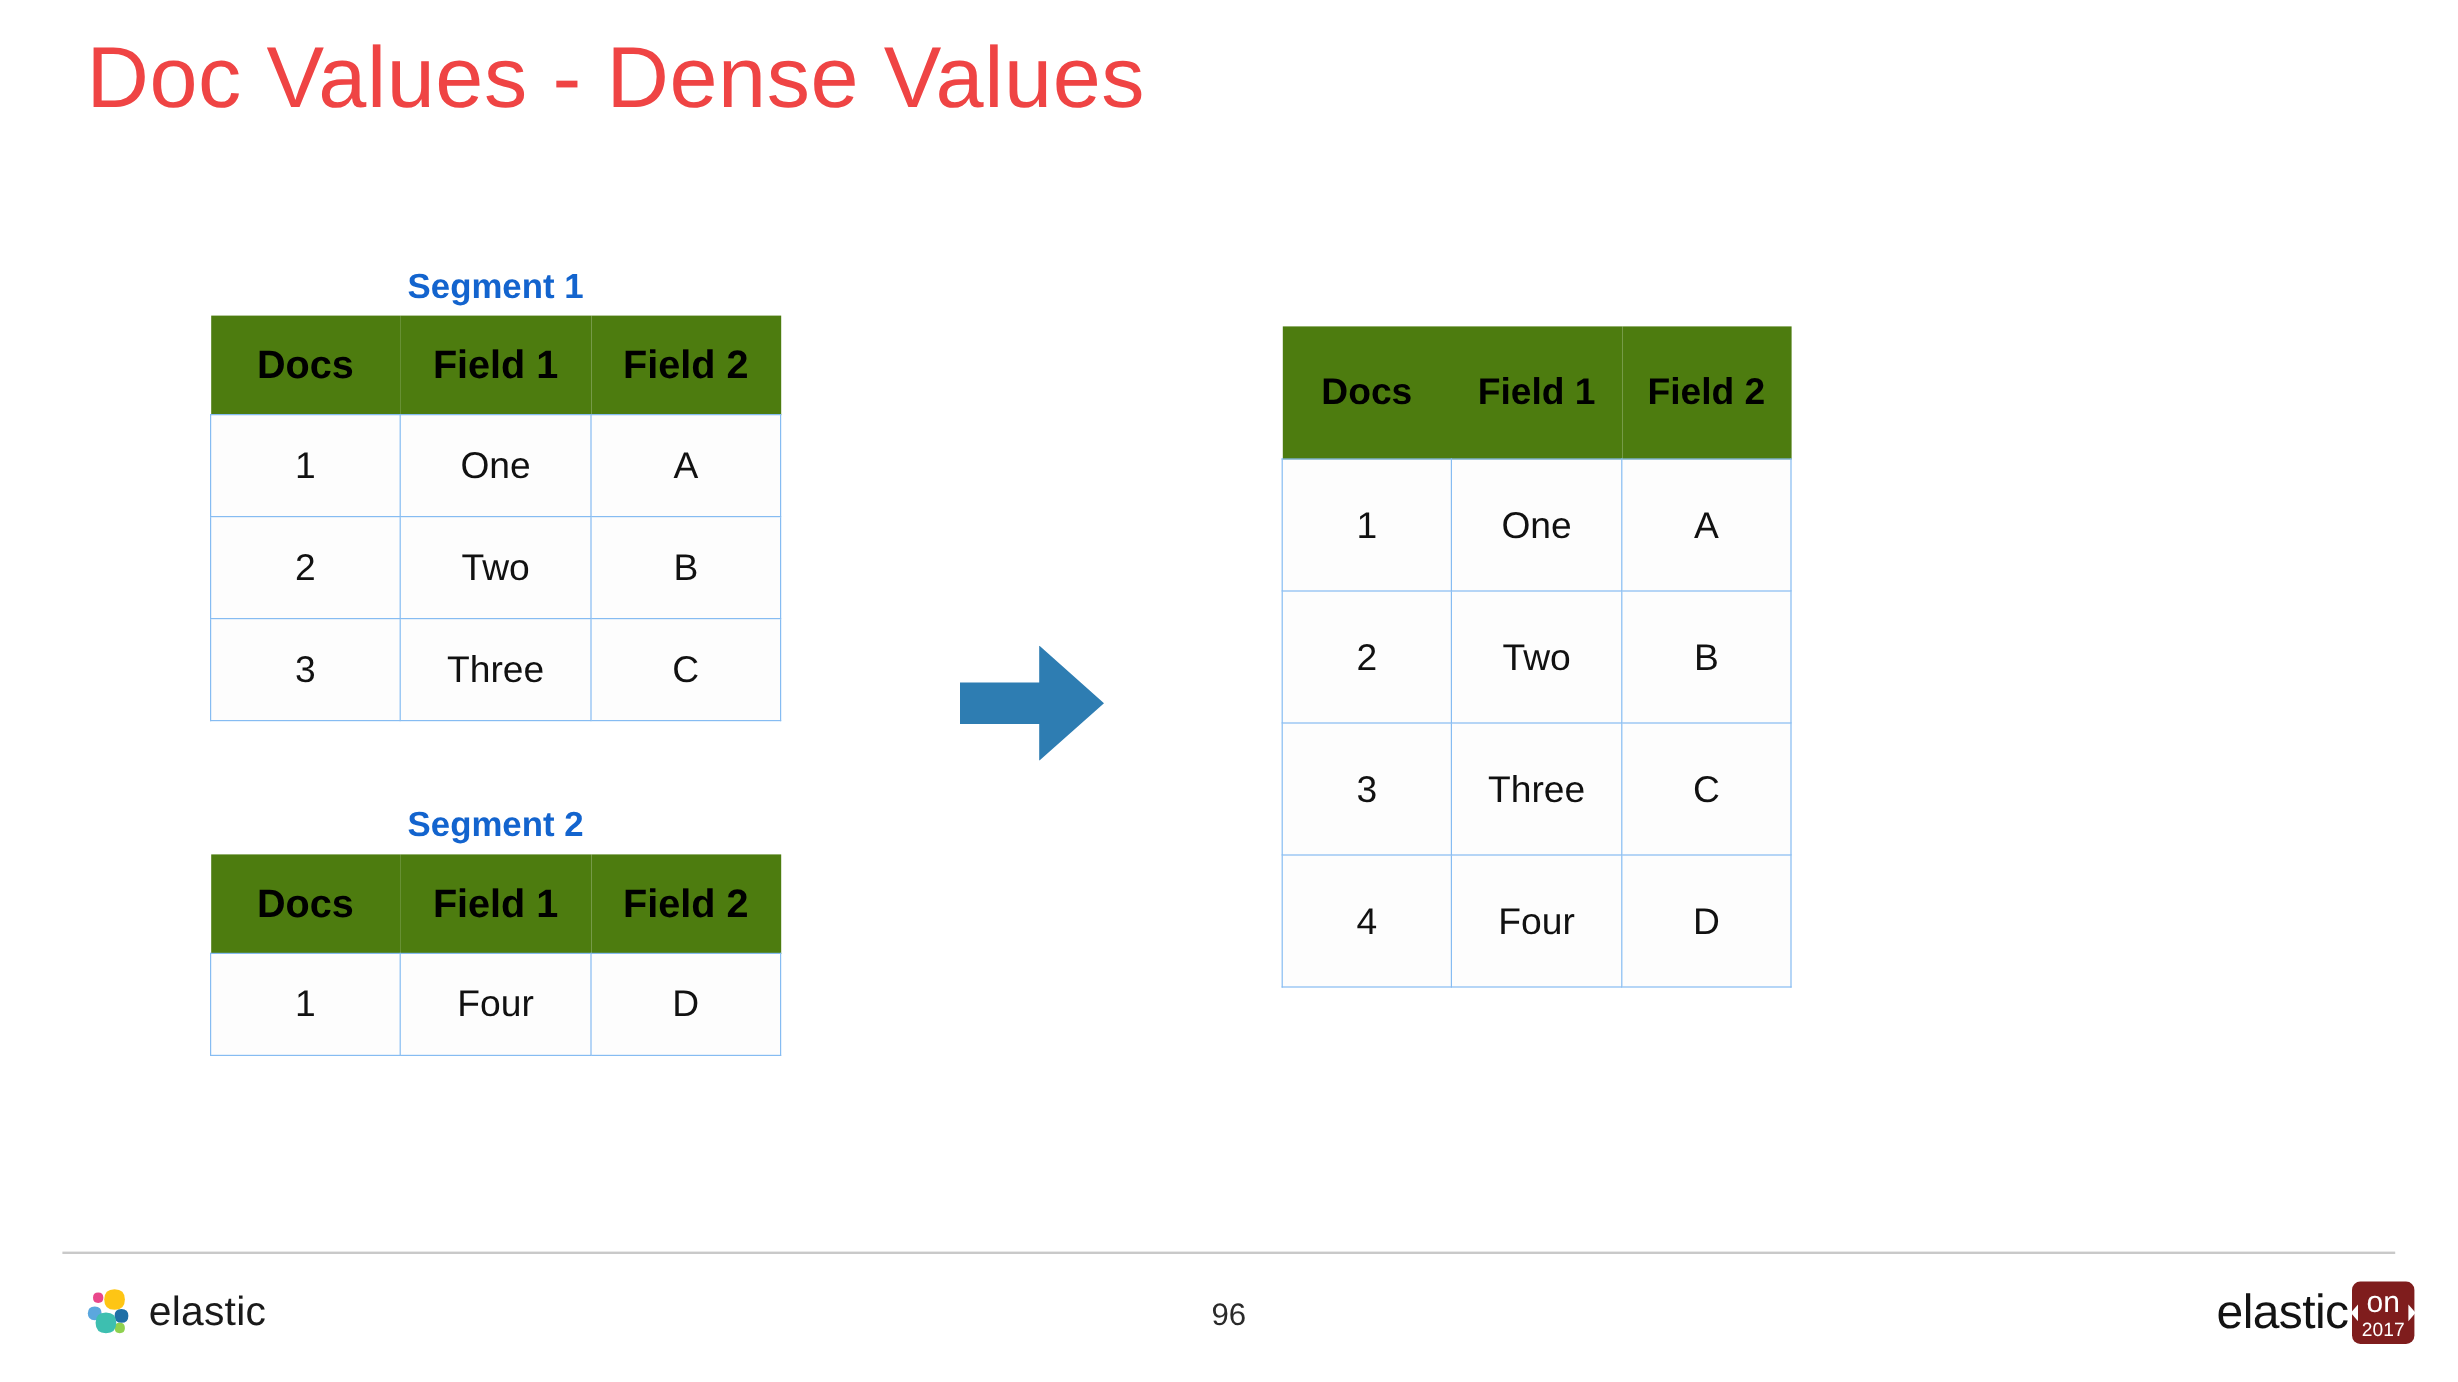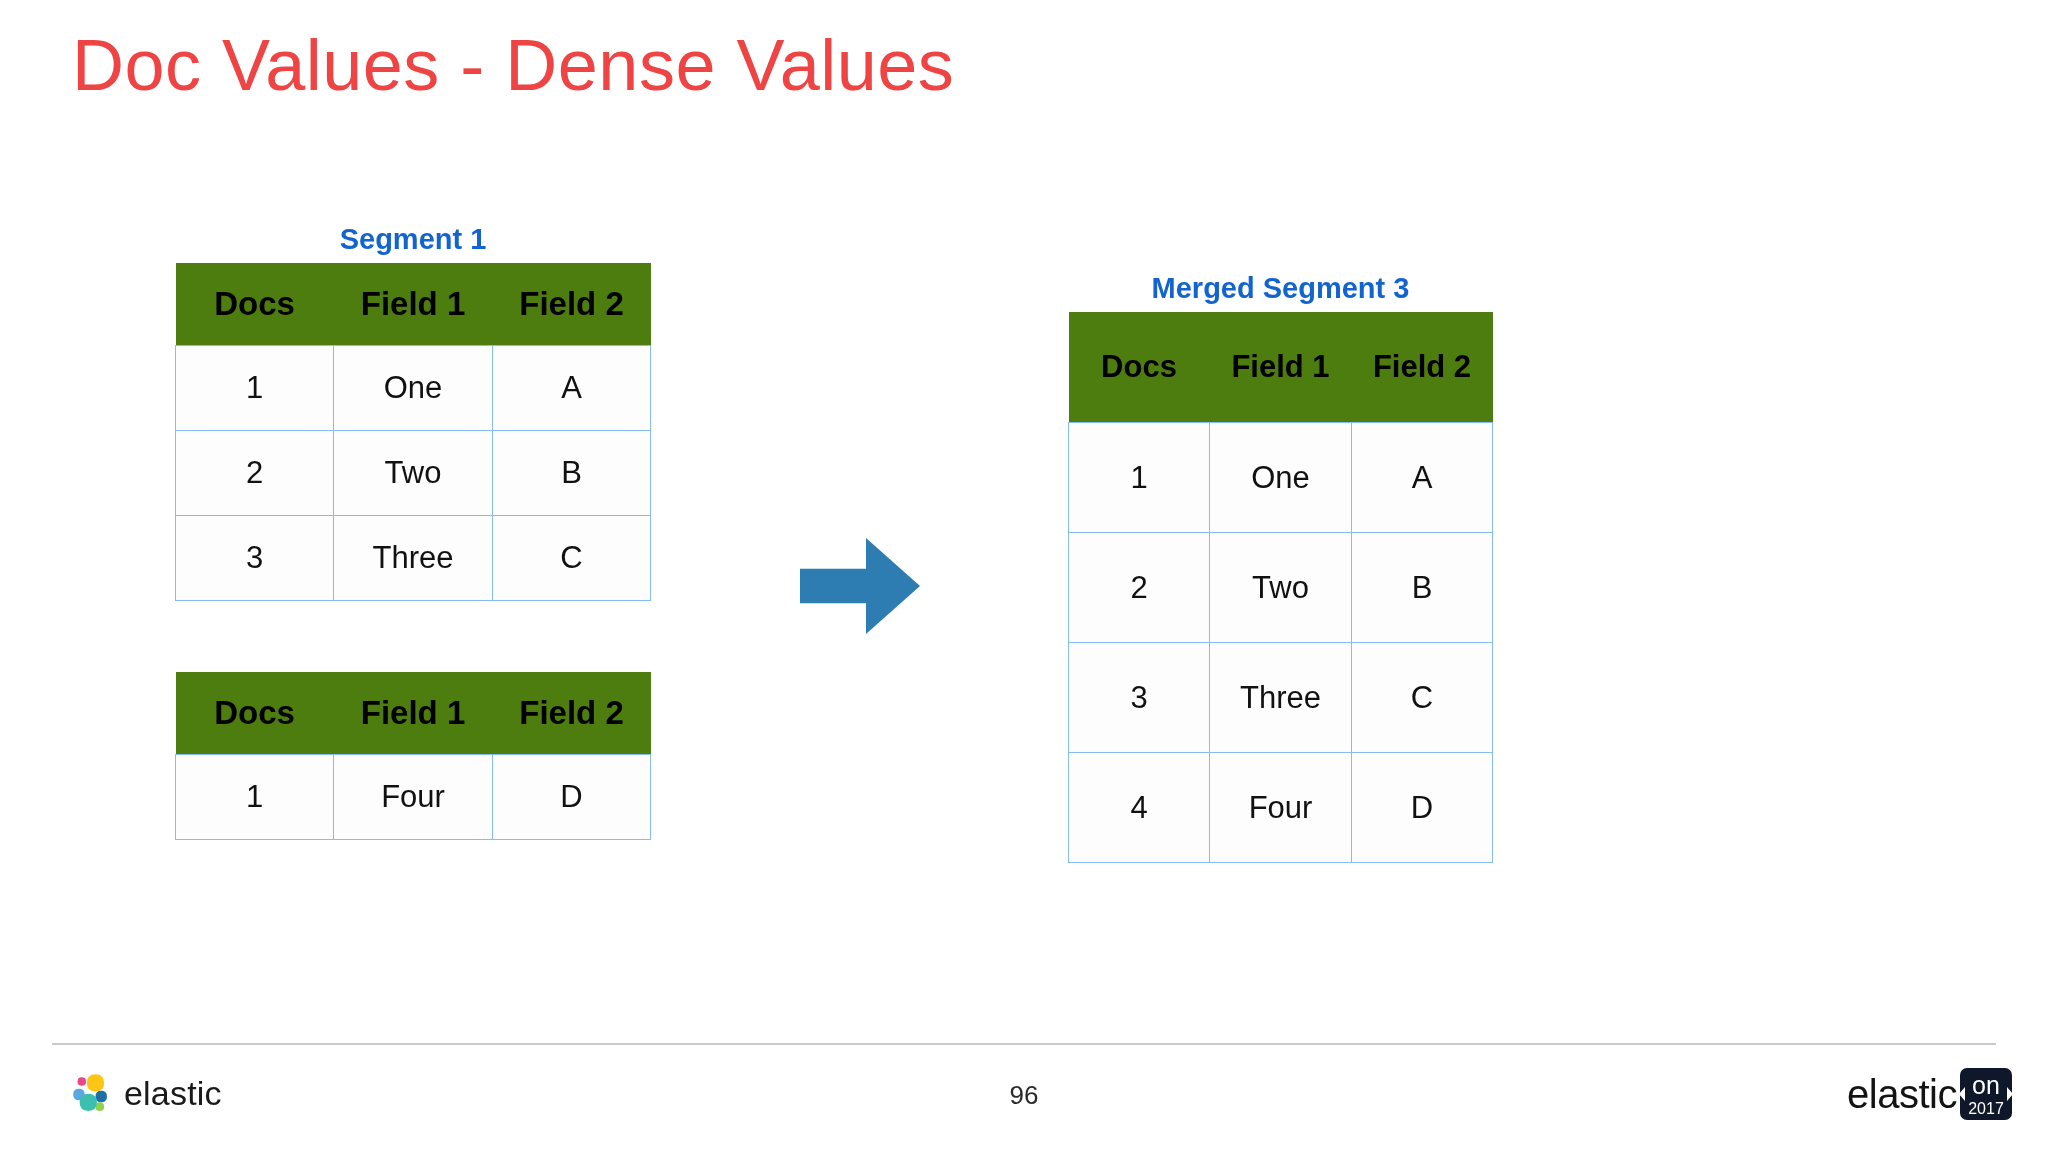--- a/index.html
+++ b/index.html
@@ -145,21 +145,21 @@
     color: #131313;
     font-weight: 400;
     letter-spacing: -0.5px;
     line-height: 1;
   }
   .eon-badge {
     position: relative;
     width: 52px;
     height: 52px;
     margin-left: 3px;
-    background: #0f172a;
+    background: #7f1d1d;
     border-radius: 7px;
     display: flex;
     flex-direction: column;
     align-items: center;
     justify-content: center;
     color: #ffffff;
   }
   .eon-badge::before,
   .eon-badge::after {
     content: "";
@@ -209,20 +209,21 @@
       <tr>
         <td>3</td>
         <td>Three</td>
         <td>C</td>
       </tr>
     </tbody>
   </table>
 </div>
 
 <div class="table-block" id="segment-2-block">
+  <div class="table-caption">Segment 2</div>
   <table class="seg-table left-table">
     <colgroup>
         <col class="c-docs">
         <col class="c-f1">
         <col class="c-f2">
       </colgroup>
     <thead>
       <tr>
         <th>Docs</th>
         <th>Field 1</th>
@@ -237,21 +238,20 @@
       </tr>
     </tbody>
   </table>
 </div>
 
 <div class="arrow-wrap">
   <div class="arrow-shape"></div>
 </div>
 
 <div class="table-block" id="merged-segment-block">
-  <div class="table-caption">Merged Segment 3</div>
   <table class="seg-table right-table">
     <colgroup>
         <col class="c-docs">
         <col class="c-f1">
         <col class="c-f2">
       </colgroup>
     <thead>
       <tr>
         <th>Docs</th>
         <th>Field 1</th>

